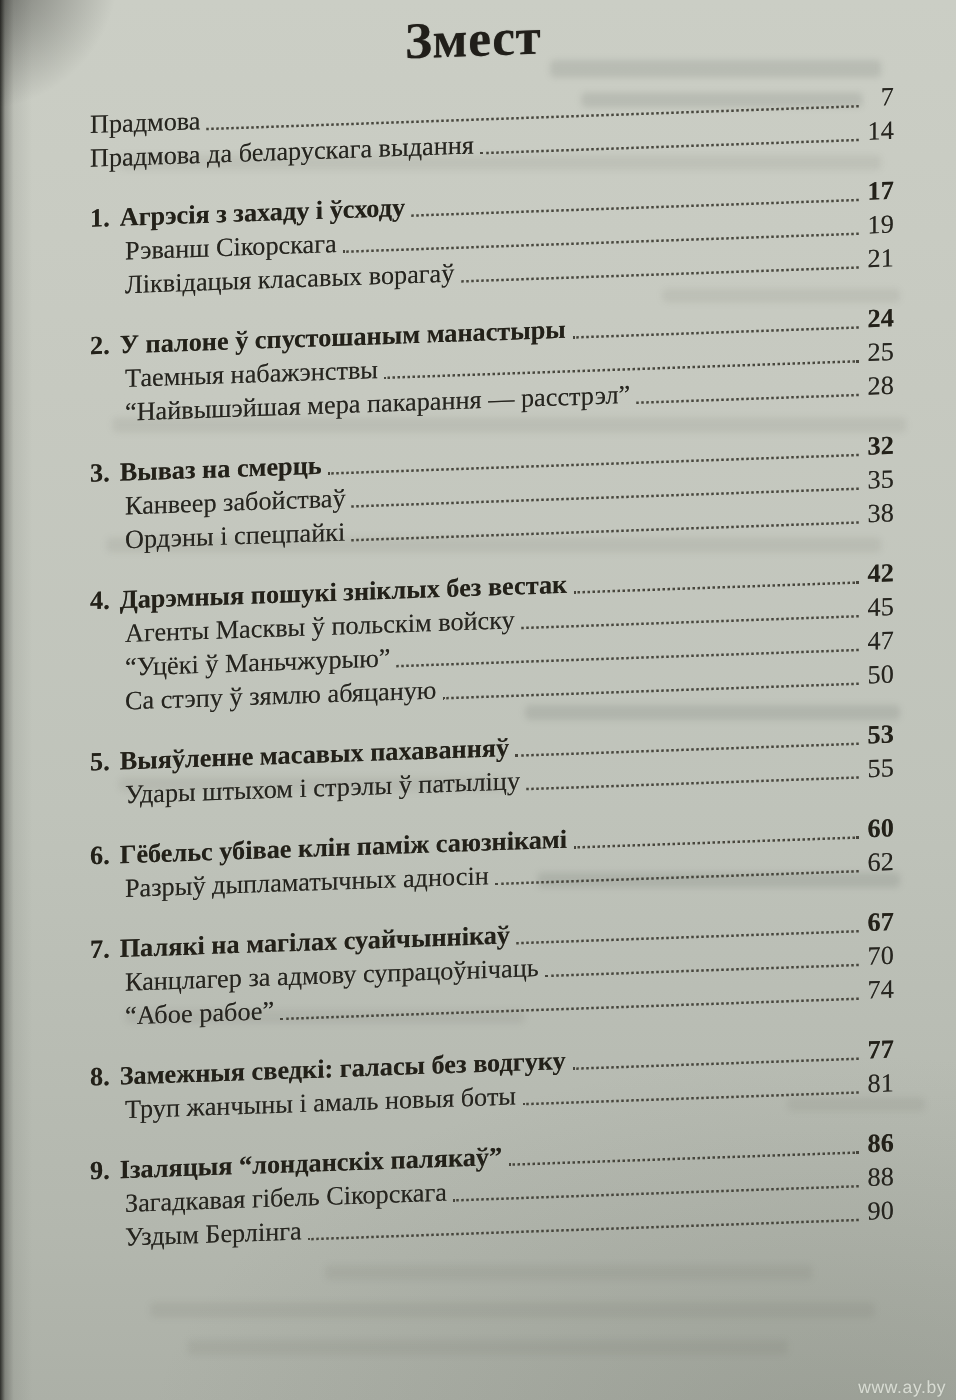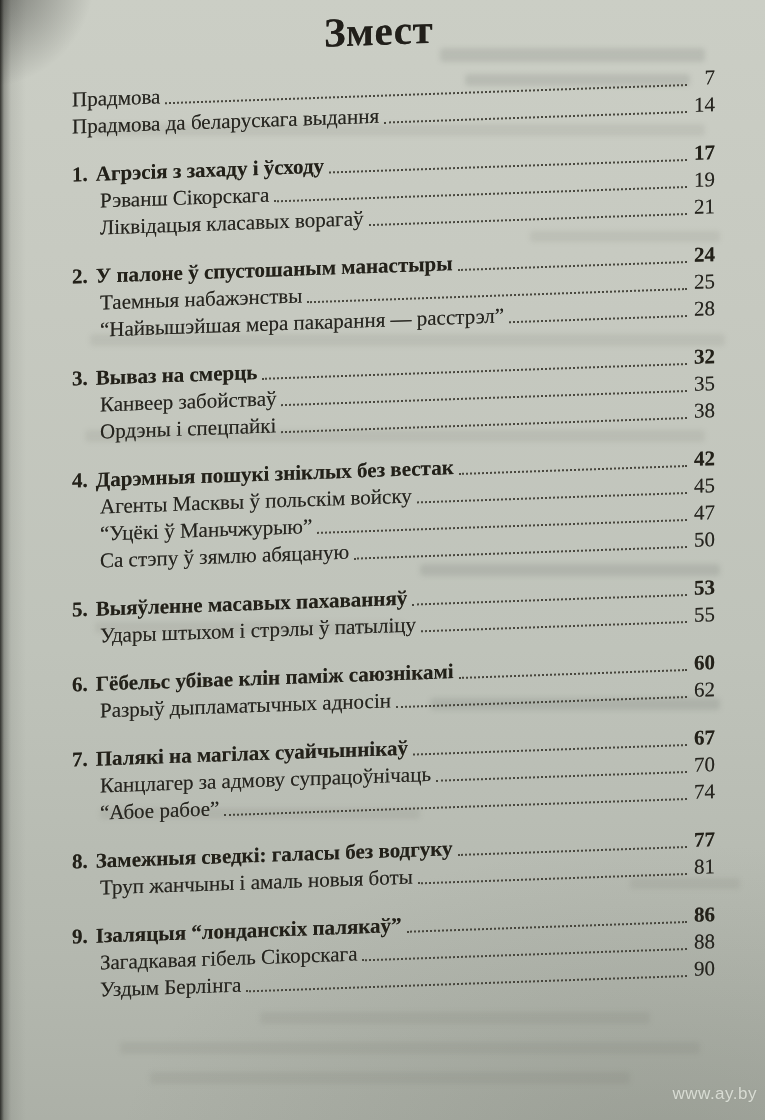--- a/index.html
+++ b/index.html
@@ -61,23 +61,23 @@
     flex: 1 1 auto;
     min-width: 22px;
     border-bottom: 2.6px dotted #3e3c33;
     margin: 0 2px 6px 5px;
     opacity: 0.92;
   }
   .row .pagenum { min-width: 26px; text-align: right; }
 
   .watermark {
     position: absolute;
-    right: 8px; bottom: 16px;
+    right: 8px; bottom: 3px;
     font-family: "Liberation Sans", "DejaVu Sans", sans-serif;
-    font-size: 17px;
+    font-size: 14px;
     letter-spacing: 0.5px;
     color: rgba(228,232,223,0.85);
     text-shadow: 0 0 1px rgba(140,145,135,0.6);
   }
 </style>
 </head>
 <body>
 
 <div class="ghost" style="top:48px;  left:440px; width:265px; height:14px;"></div>
 <div class="ghost" style="top:74px;  left:465px; width:225px; height:12px;"></div>

